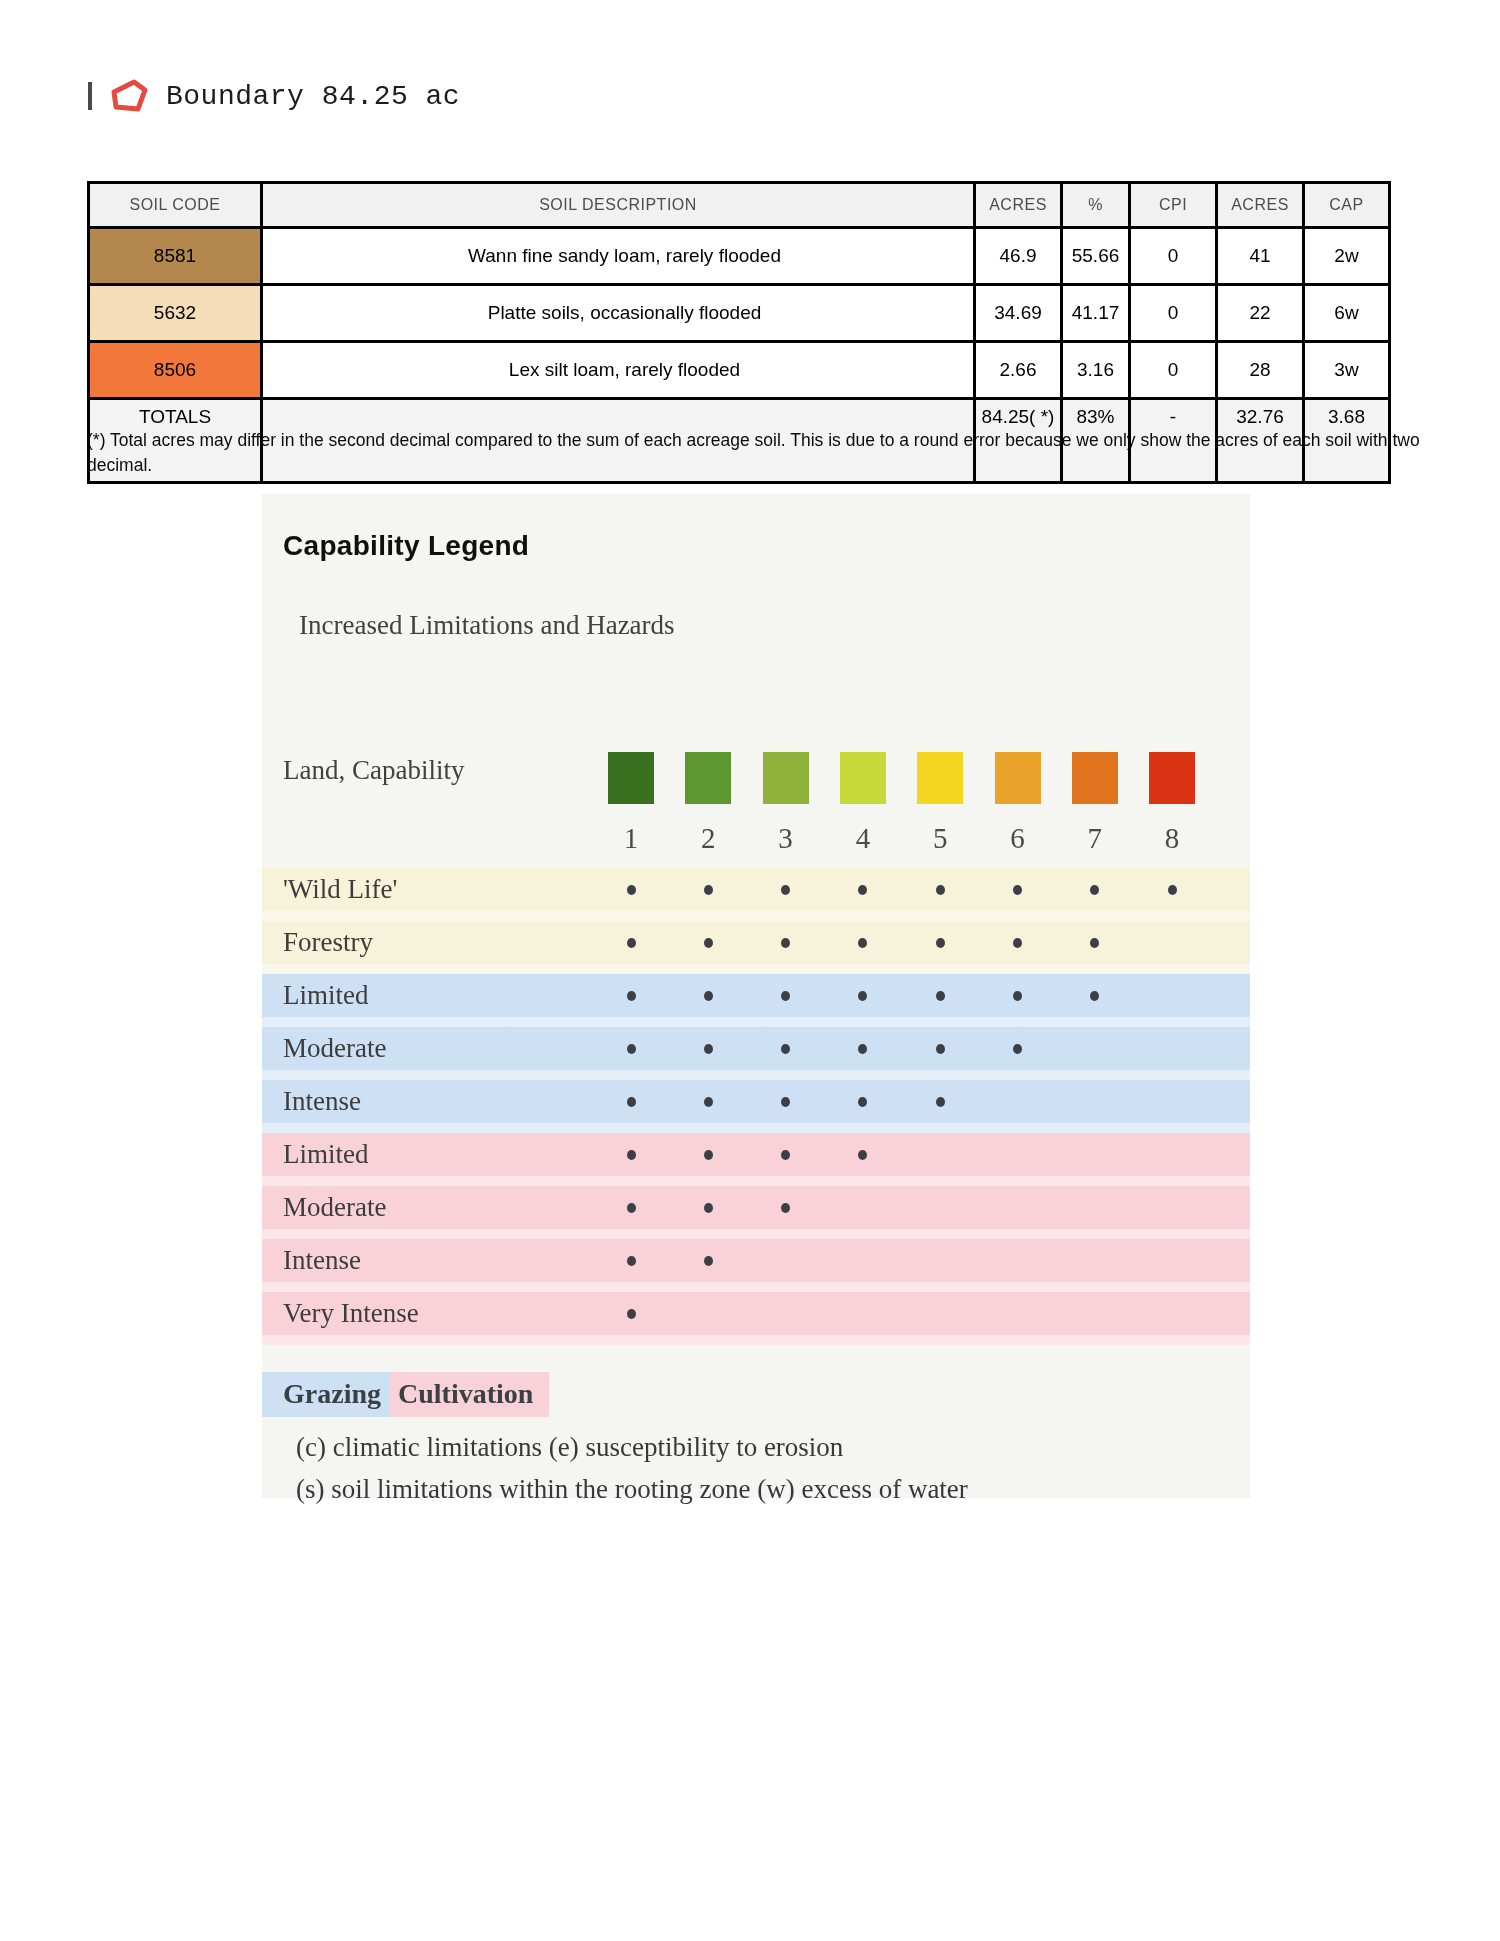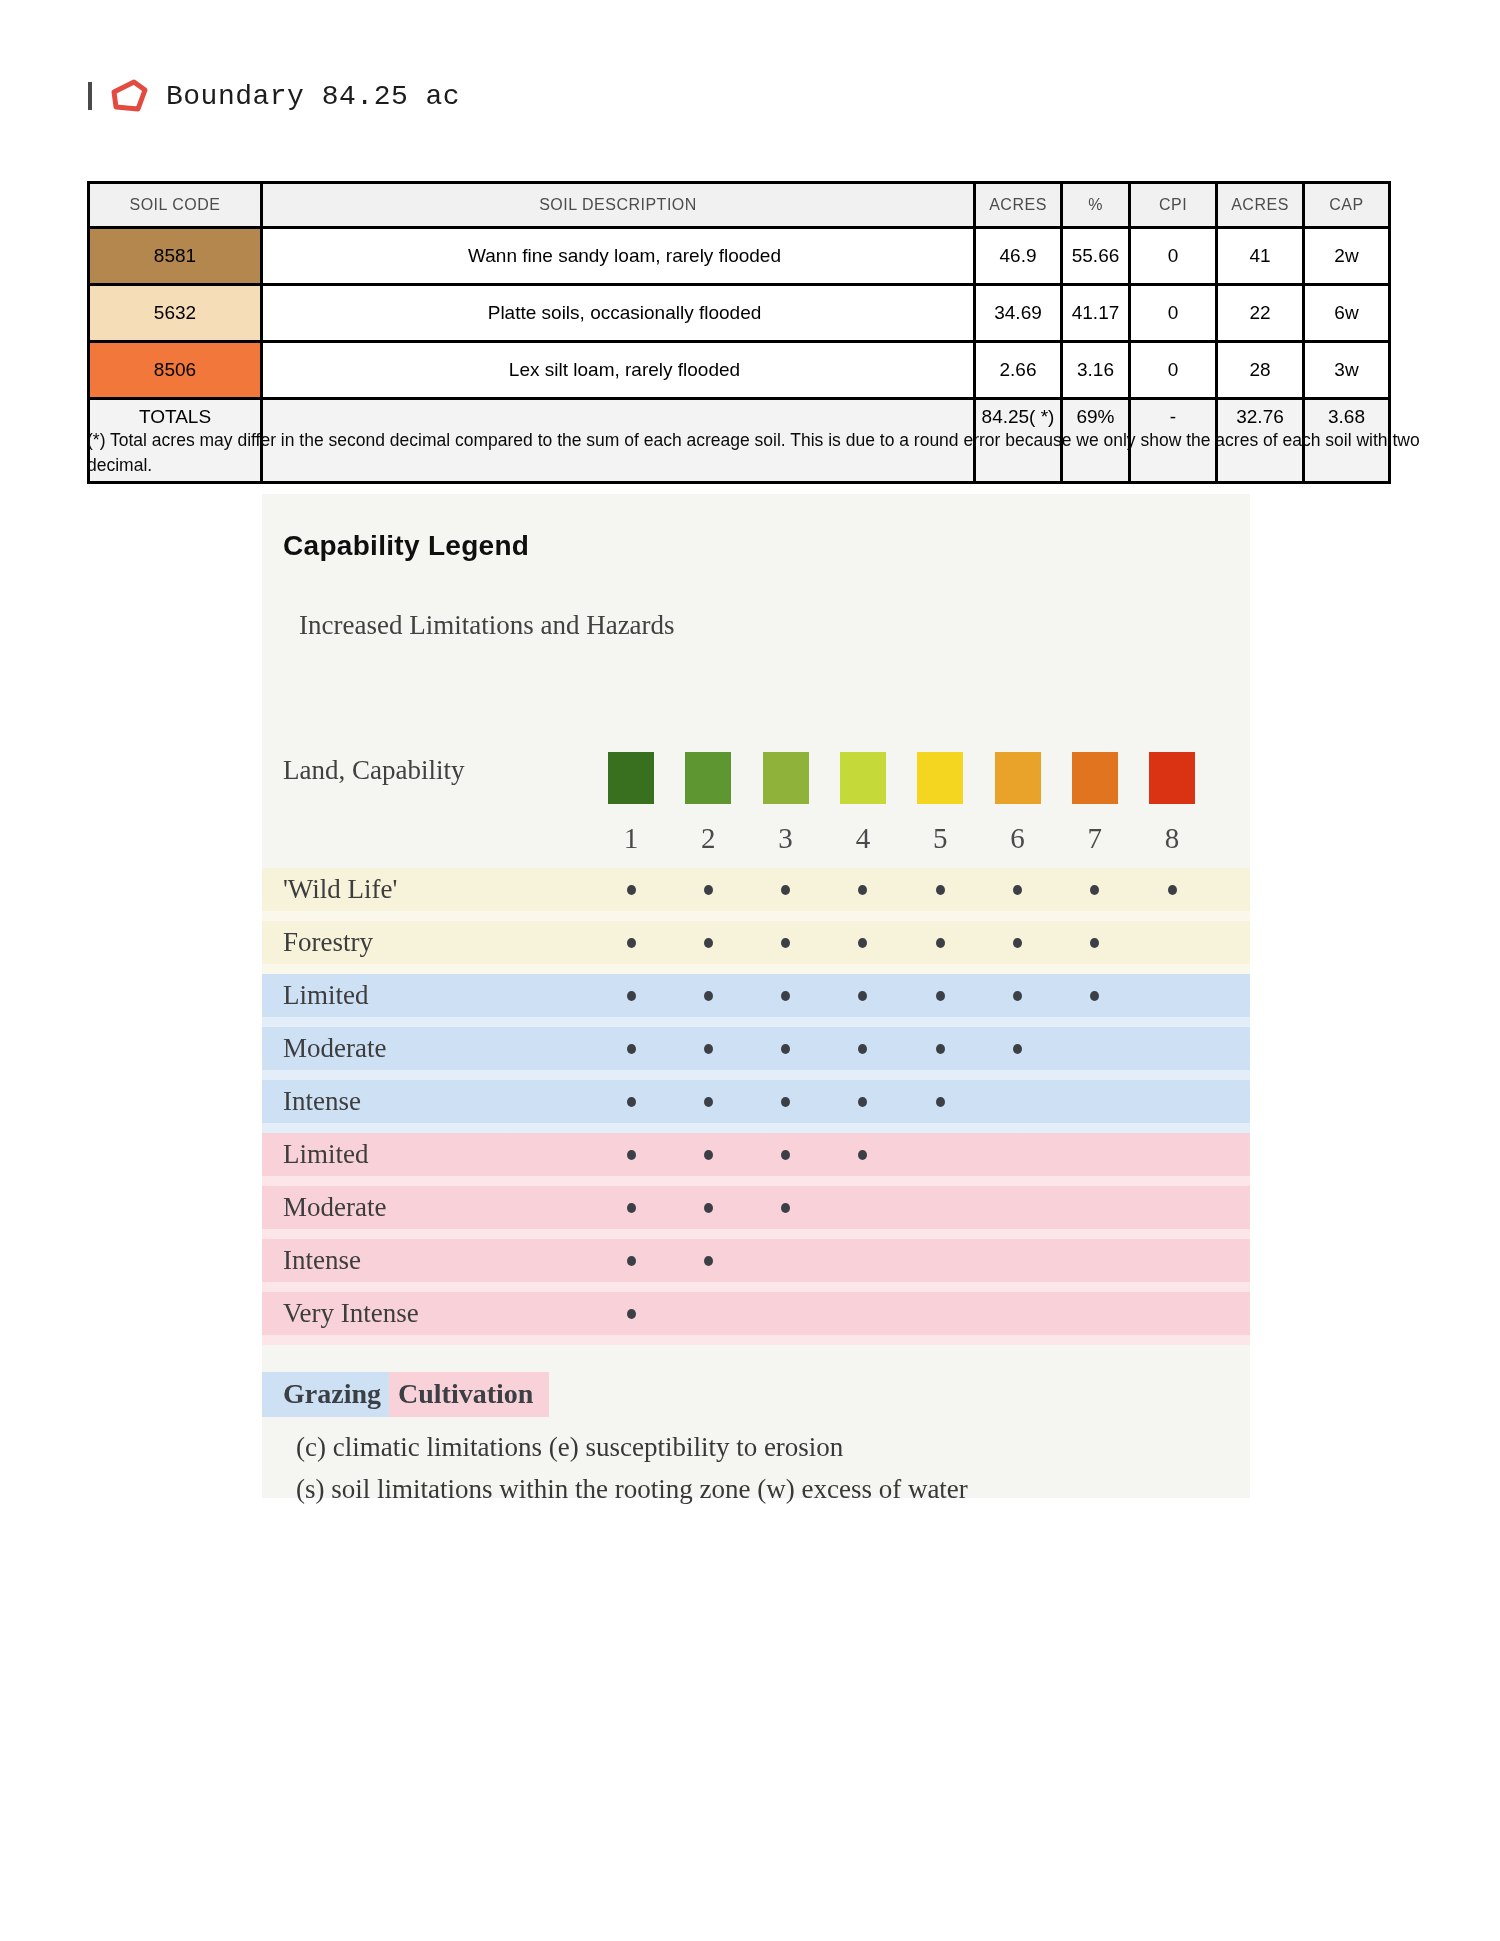--- a/index.html
+++ b/index.html
@@ -102,21 +102,21 @@
           <td>2.66</td>
           <td>3.16</td>
           <td>0</td>
           <td>28</td>
           <td>3w</td>
         </tr>
         <tr class="totals-row">
           <td>TOTALS</td>
           <td></td>
           <td>84.25( *)</td>
-          <td>69%</td>
+          <td>83%</td>
           <td>-</td>
           <td>32.76</td>
           <td>3.68</td>
         </tr>
       </tbody>
   </table>
 
   <p class="footnote">(*) Total acres may differ in the second decimal compared to the sum of each acreage soil. This is due to a round error because we only show the acres of each soil with two decimal.</p>
 
   <div class="legend-panel">

